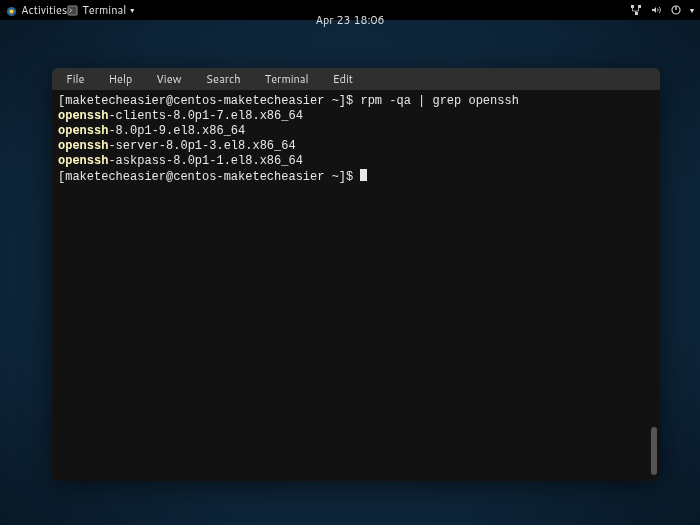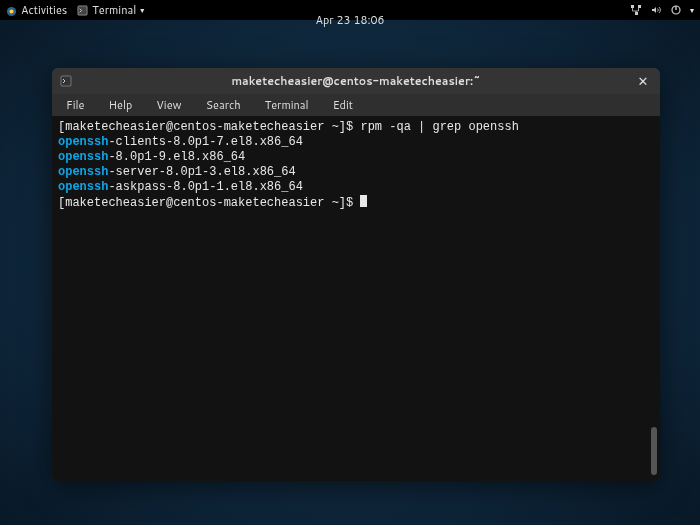--- a/index.html
+++ b/index.html
@@ -15,21 +15,21 @@
   .top-panel {
     position: absolute; top: 0; left: 0; right: 0;
     height: 20px;
     background: #000;
     color: #e0e0e0;
     display: flex;
     align-items: center;
     font-size: 11px;
     padding: 0 6px;
   }
-  .panel-left { display: flex; align-items: center; gap: 10px; }
+  .panel-left { display: flex; align-items: center; }
   .panel-center { position: absolute; left: 50%; transform: translateX(-50%); margin-top: 20px; }
   .panel-right { margin-left: auto; display: flex; align-items: center; gap: 8px; }
   .panel-item { display: flex; align-items: center; gap: 4px; cursor: pointer; }
   .panel-icon svg { display: block; }
 
   
   .window {
     position: absolute;
     left: 52px; top: 68px;
     width: 608px; height: 413px;
@@ -72,21 +72,21 @@
     flex: 1;
     background: #121212;
     color: #e8e8e8;
     font-family: "Liberation Mono", "DejaVu Sans Mono", monospace;
     font-size: 12px;
     line-height: 15px;
     padding: 4px 6px;
     white-space: pre;
     position: relative;
   }
-  .hl { color: #0ea5e9; font-weight: bold; }
+  .hl { color: #fef9c3; font-weight: bold; }
   .cursor {
     display: inline-block;
     width: 7px; height: 12px;
     background: #e8e8e8;
     vertical-align: -1px;
   }
   .scrollbar {
     position: absolute; right: 3px; bottom: 6px;
     width: 6px; height: 48px;
     background: #555; border-radius: 3px;
@@ -145,34 +145,20 @@
       <svg width="12" height="12" viewBox="0 0 12 12">
           <circle cx="6" cy="6" r="4" stroke="#ccc" stroke-width="1.2" fill="none"></circle>
           <line x1="6" y1="2" x2="6" y2="6" stroke="#ccc" stroke-width="1.4"></line>
         </svg>
     </span>
     <span style="font-size:8px;">▾</span>
   </div>
 </div>
 
 <div class="window">
-  <div class="titlebar">
-    <div class="title-left">
-      <span class="panel-icon">
-        <svg width="12" height="12" viewBox="0 0 12 12">
-            <rect x="1" y="1" width="10" height="10" rx="1" fill="#333" stroke="#888" stroke-width="0.8"></rect>
-            <path d="M3 4l2 2-2 2" stroke="#ccc" stroke-width="1" fill="none"></path>
-          </svg>
-      </span>
-    </div>
-    <div class="title-center">maketecheasier@centos-maketecheasier:~</div>
-    <div class="title-close">
-      <span>✕</span>
-    </div>
-  </div>
   <div class="menubar">
     <span class="menu-item">File</span>
     <span class="menu-item">Help</span>
     <span class="menu-item">View</span>
     <span class="menu-item">Search</span>
     <span class="menu-item">Terminal</span>
     <span class="menu-item">Edit</span>
   </div>
   <div class="terminal"><span>[maketecheasier@centos-maketecheasier ~]$ </span><span>rpm -qa | grep openssh</span>
 <span class="hl">openssh</span><span>-clients-8.0p1-7.el8.x86_64</span>

